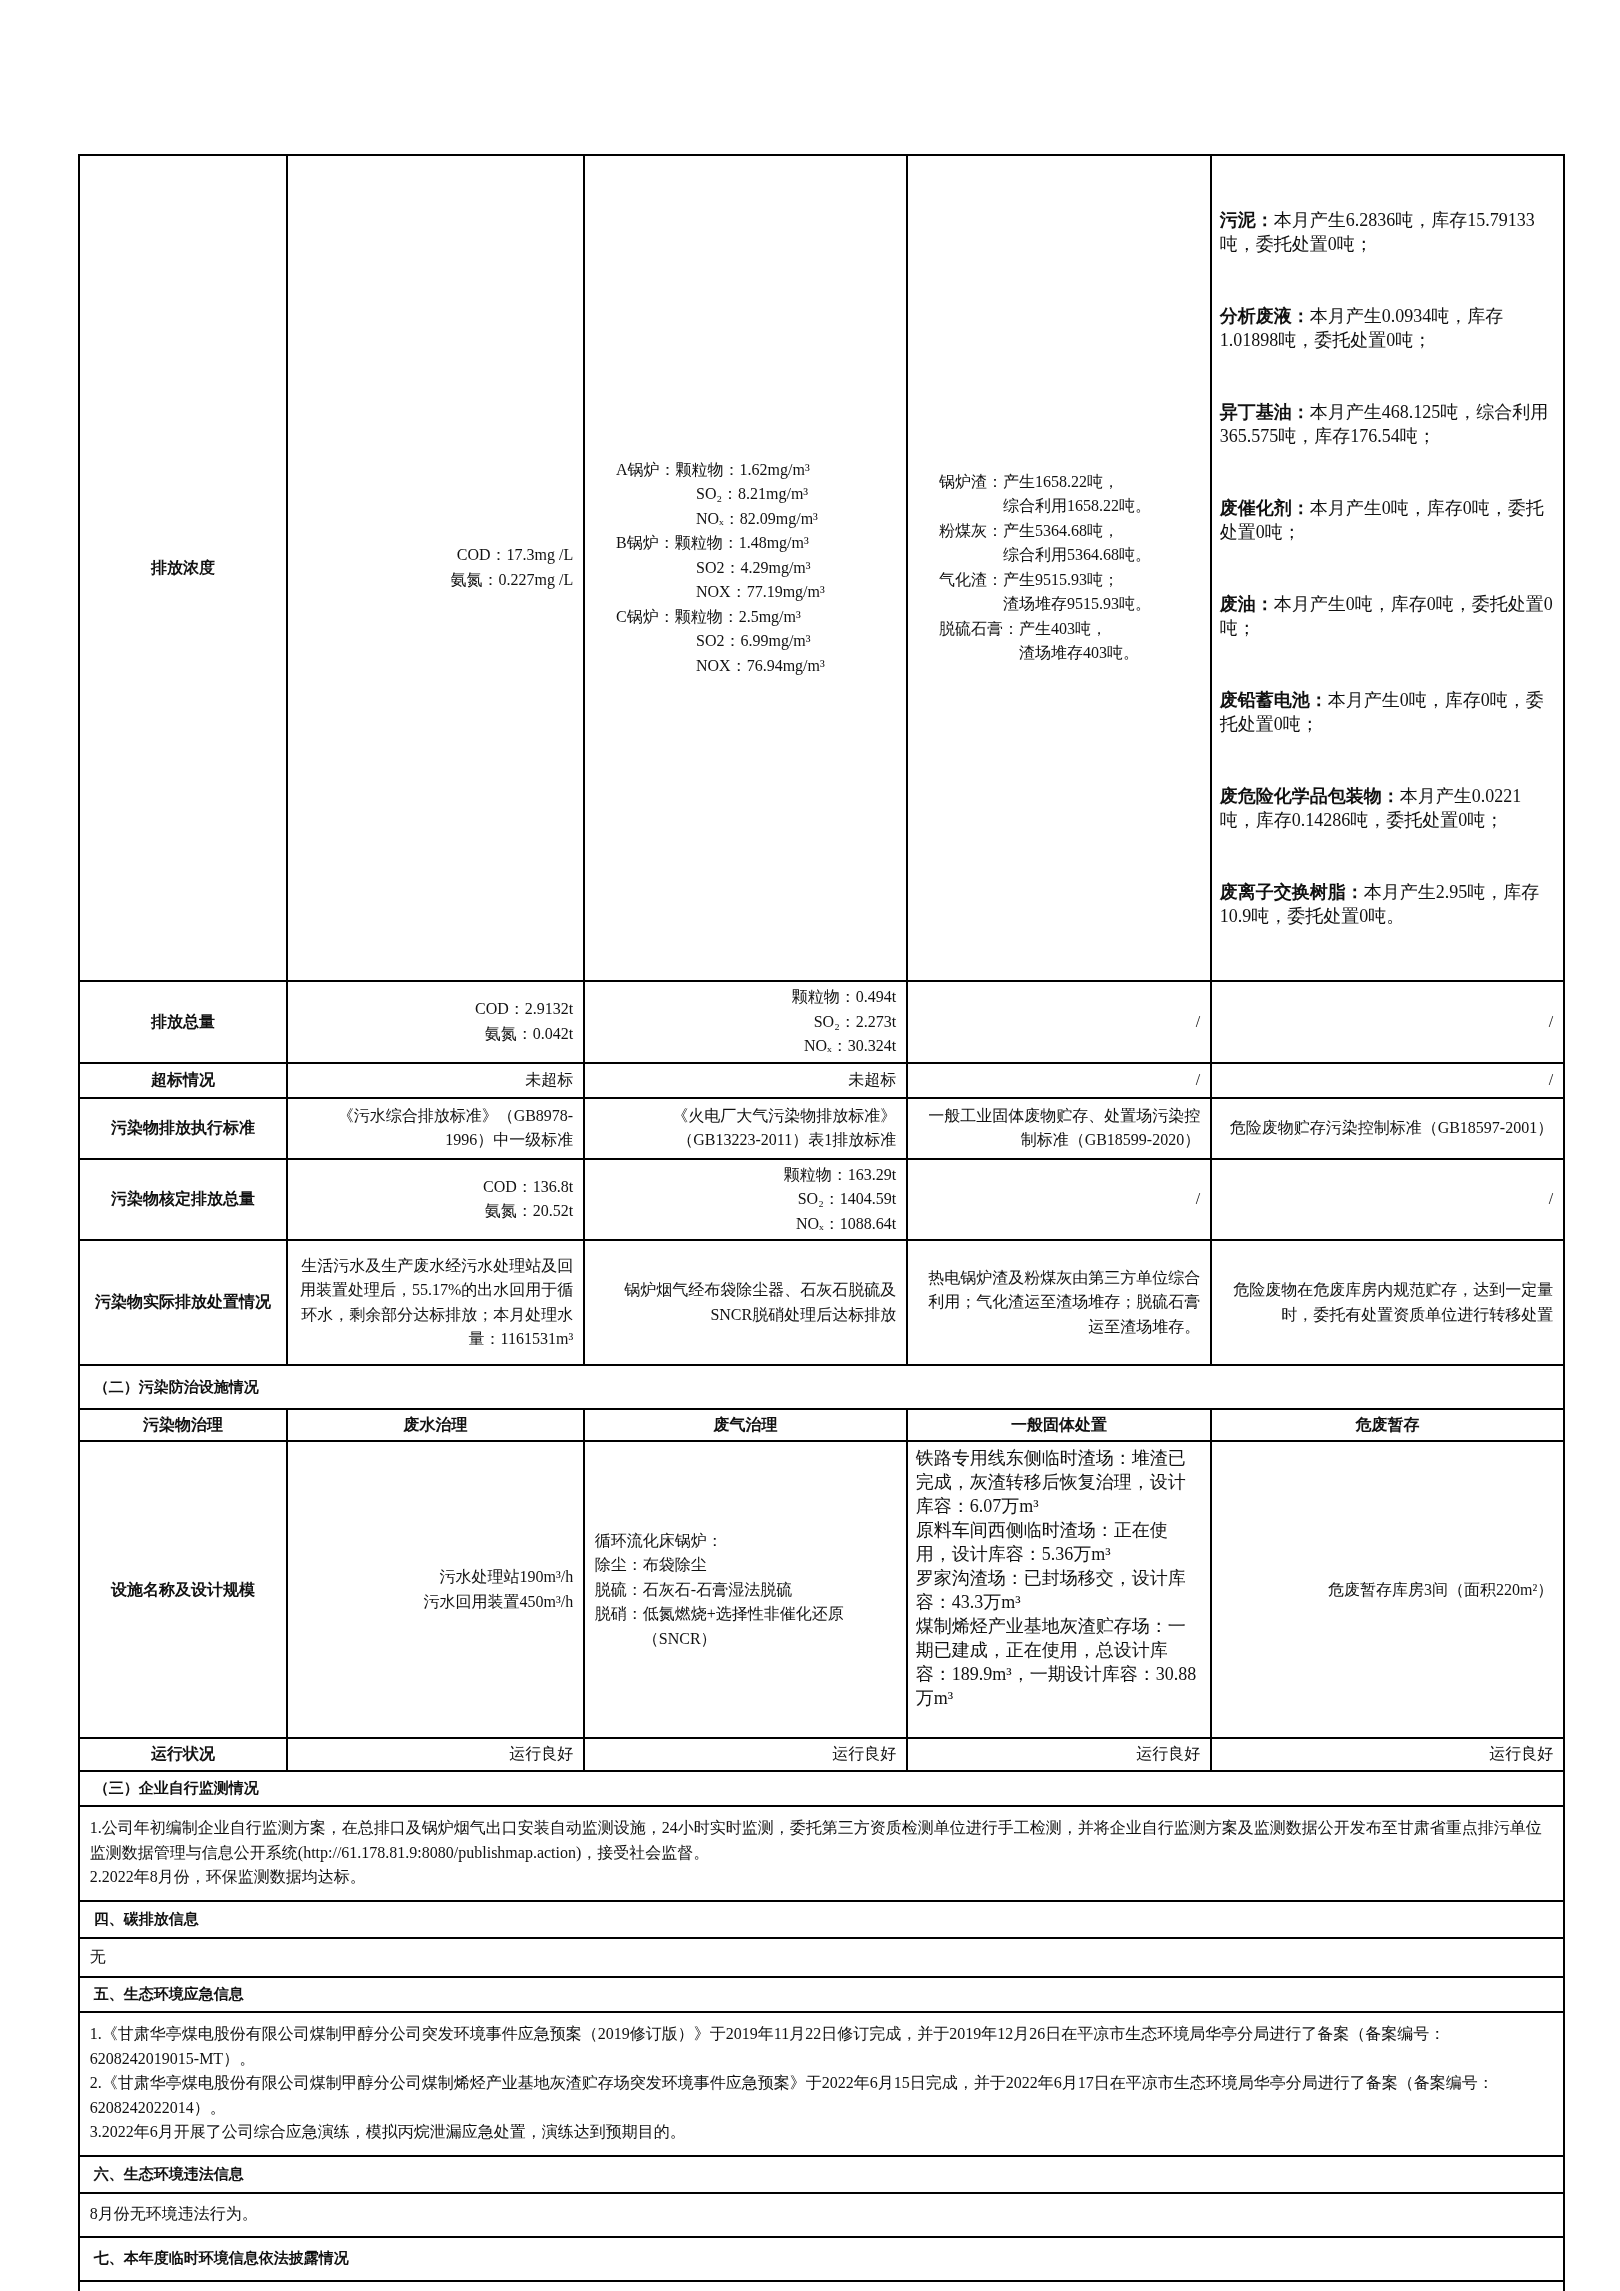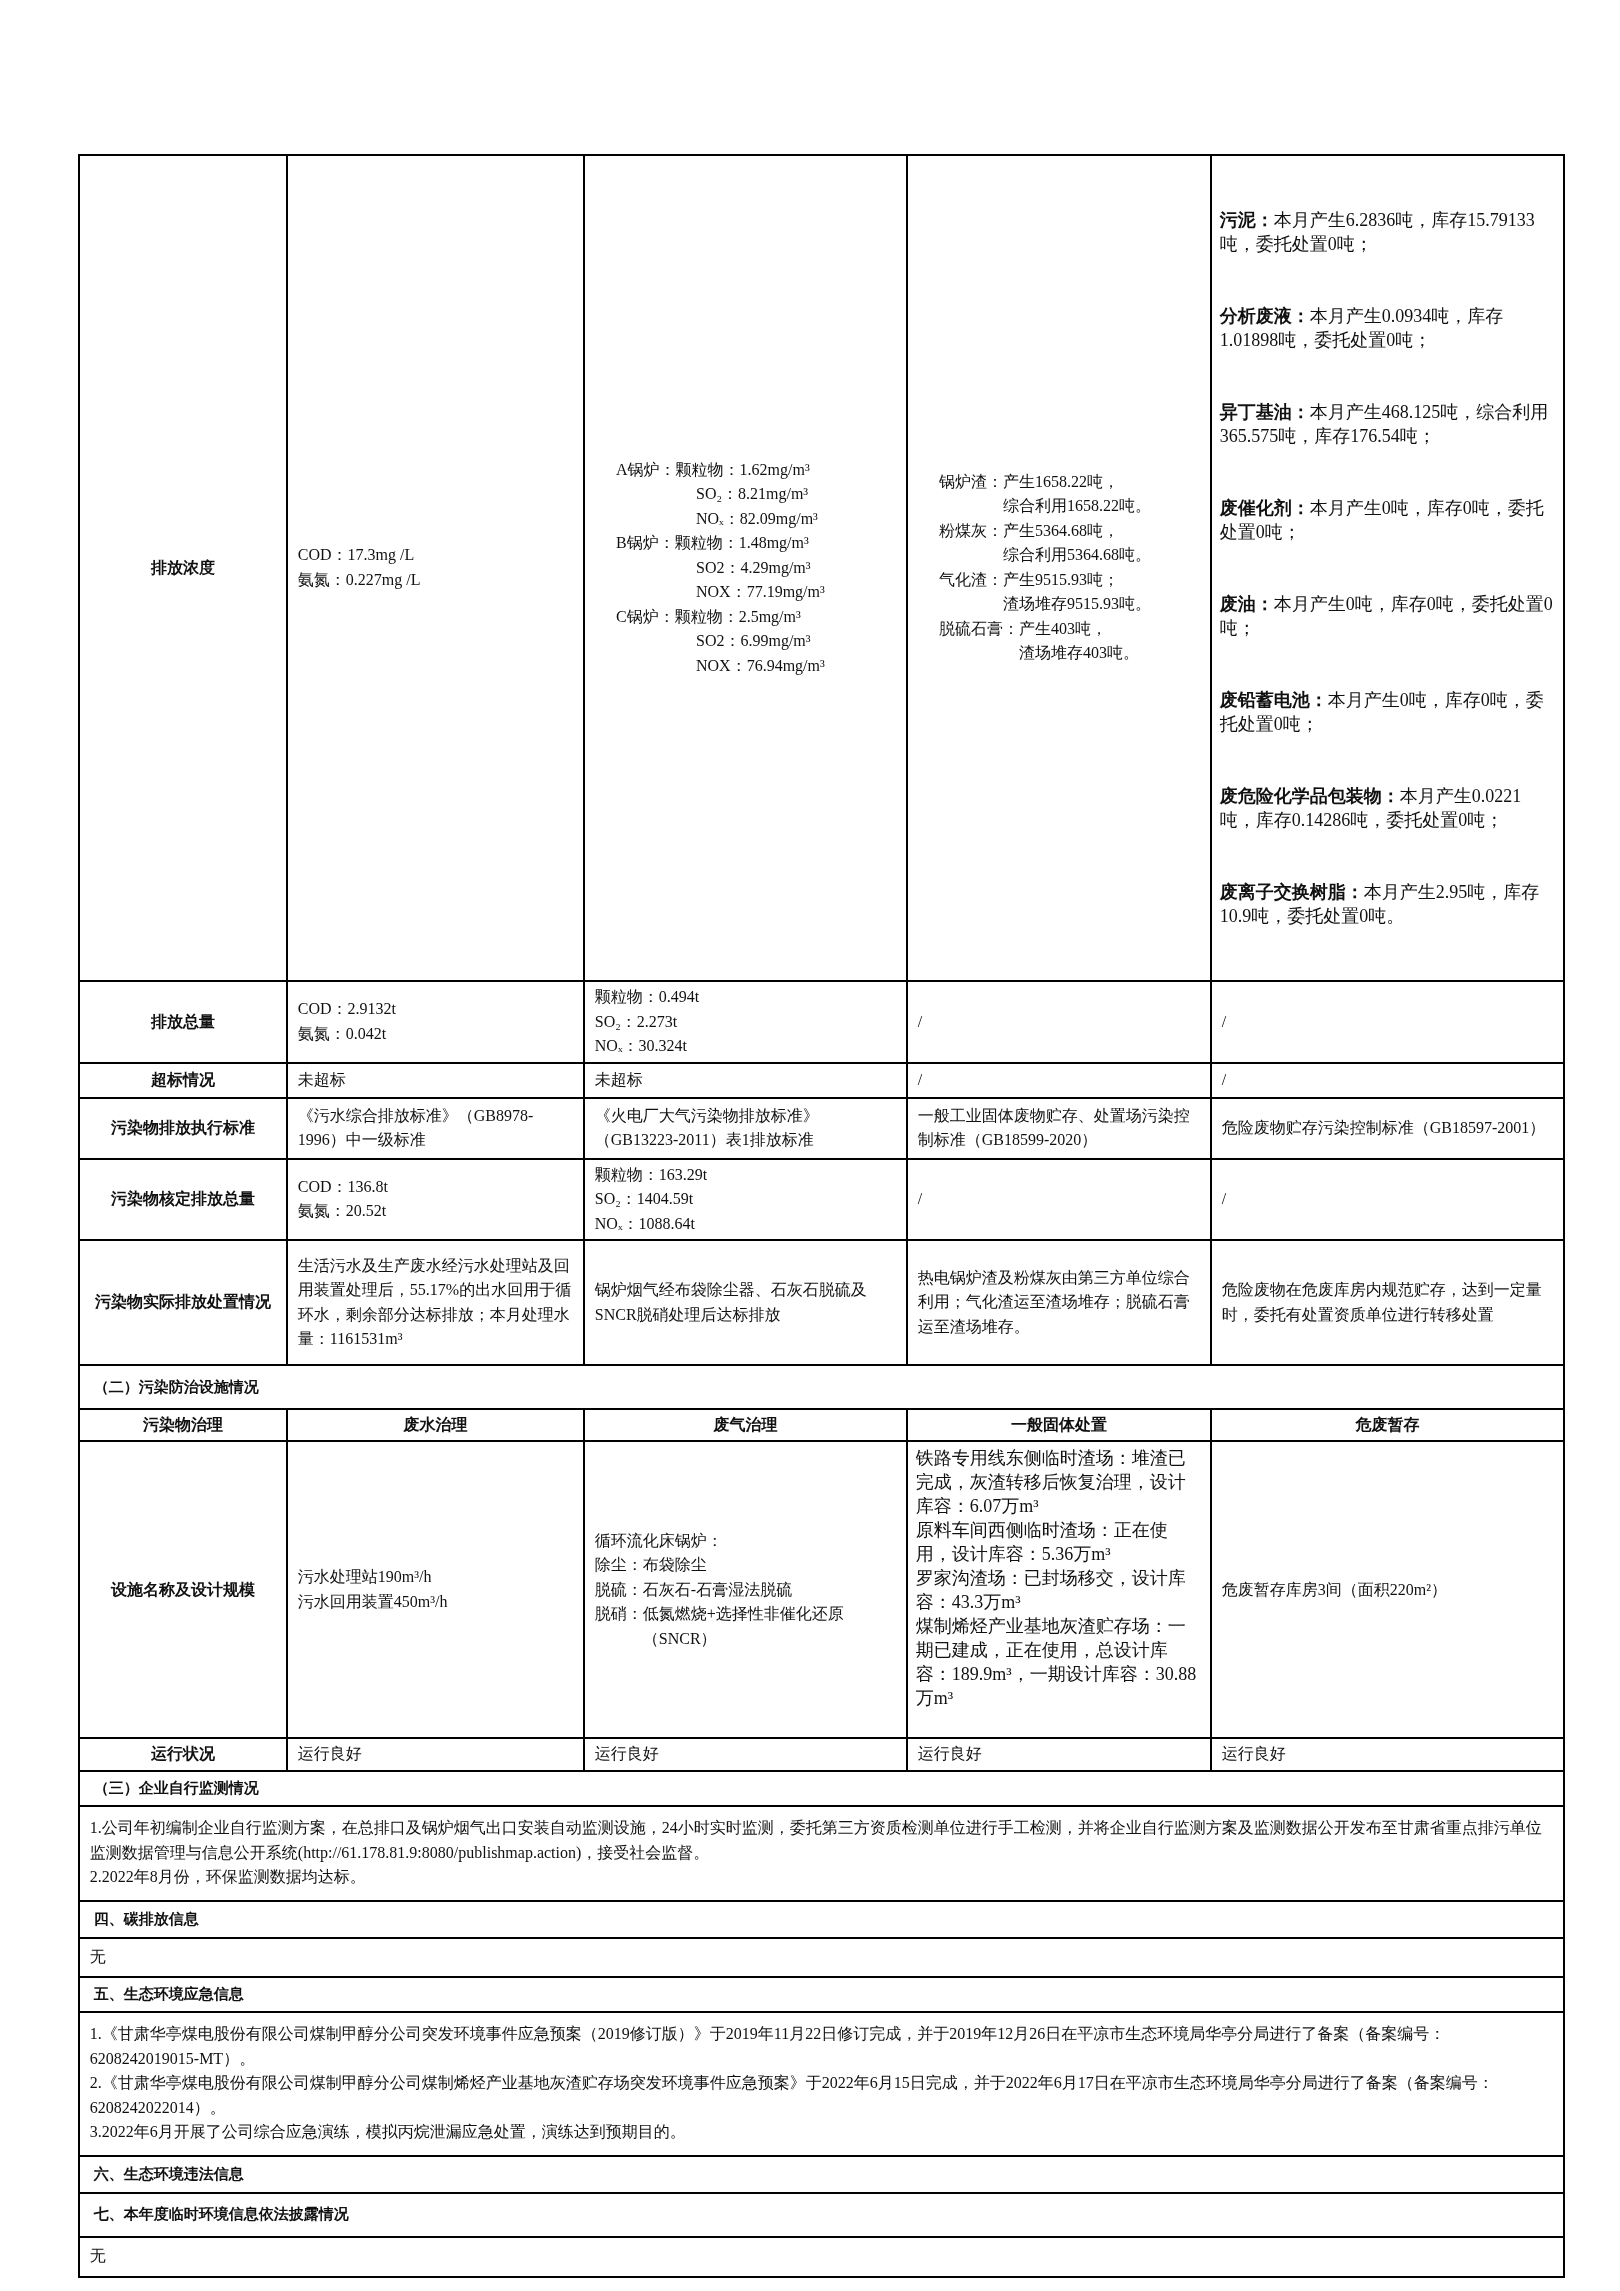--- a/index.html
+++ b/index.html
@@ -22,21 +22,21 @@
     padding:2.9px 9.8px;
     font-size:16px;
     line-height:24.5px;
     vertical-align:middle;
     white-space:pre-wrap;
     overflow:hidden;
     word-break:break-word;
     overflow-wrap:anywhere;
   }
   td.lbl  { font-weight:bold; text-align:center;margin-left:32px; }
-  td.ctr  { text-align:left; }
+  td.ctr  { text-align:right; }
   td.lft  { text-align:left; }
   td.ind  { text-align:left; padding-left:31px; }
   tr.sec td {
     font-weight:bold; text-align:left;
     border-top-width:2.9px; border-bottom-width:2.9px;
     padding-left:13.7px; font-size:15px;
   }
   tr.hdr td { font-weight:bold; text-align:center; border-bottom-width:2.9px; }
   td.dense { font-size:18px; line-height:24px; padding:3.9px 7.8px; vertical-align:top; }
   .hw-item { text-align:left; }
@@ -191,20 +191,23 @@
       </tr>
       <tr style="height:144px">
         <td colspan="5" class="lft">1.《甘肃华亭煤电股份有限公司煤制甲醇分公司突发环境事件应急预案（2019修订版）》于2019年11月22日修订完成，并于2019年12月26日在平凉市生态环境局华亭分局进行了备案（备案编号：6208242019015-MT）。
 2.《甘肃华亭煤电股份有限公司煤制甲醇分公司煤制烯烃产业基地灰渣贮存场突发环境事件应急预案》于2022年6月15日完成，并于2022年6月17日在平凉市生态环境局华亭分局进行了备案（备案编号：6208242022014）。
 3.2022年6月开展了公司综合应急演练，模拟丙烷泄漏应急处置，演练达到预期目的。</td>
       </tr>
 
       <tr class="sec" style="height:37px">
         <td colspan="5">六、生态环境违法信息</td>
       </tr>
+      <tr style="height:44px">
+        <td colspan="5" class="lft">8月份无环境违法行为。</td>
+      </tr>
 
       <tr class="sec" style="height:44px">
         <td colspan="5">七、本年度临时环境信息依法披露情况</td>
       </tr>
       <tr style="height:40px">
         <td colspan="5" class="lft">无</td>
       </tr>
 
     </tbody>
   </table>

